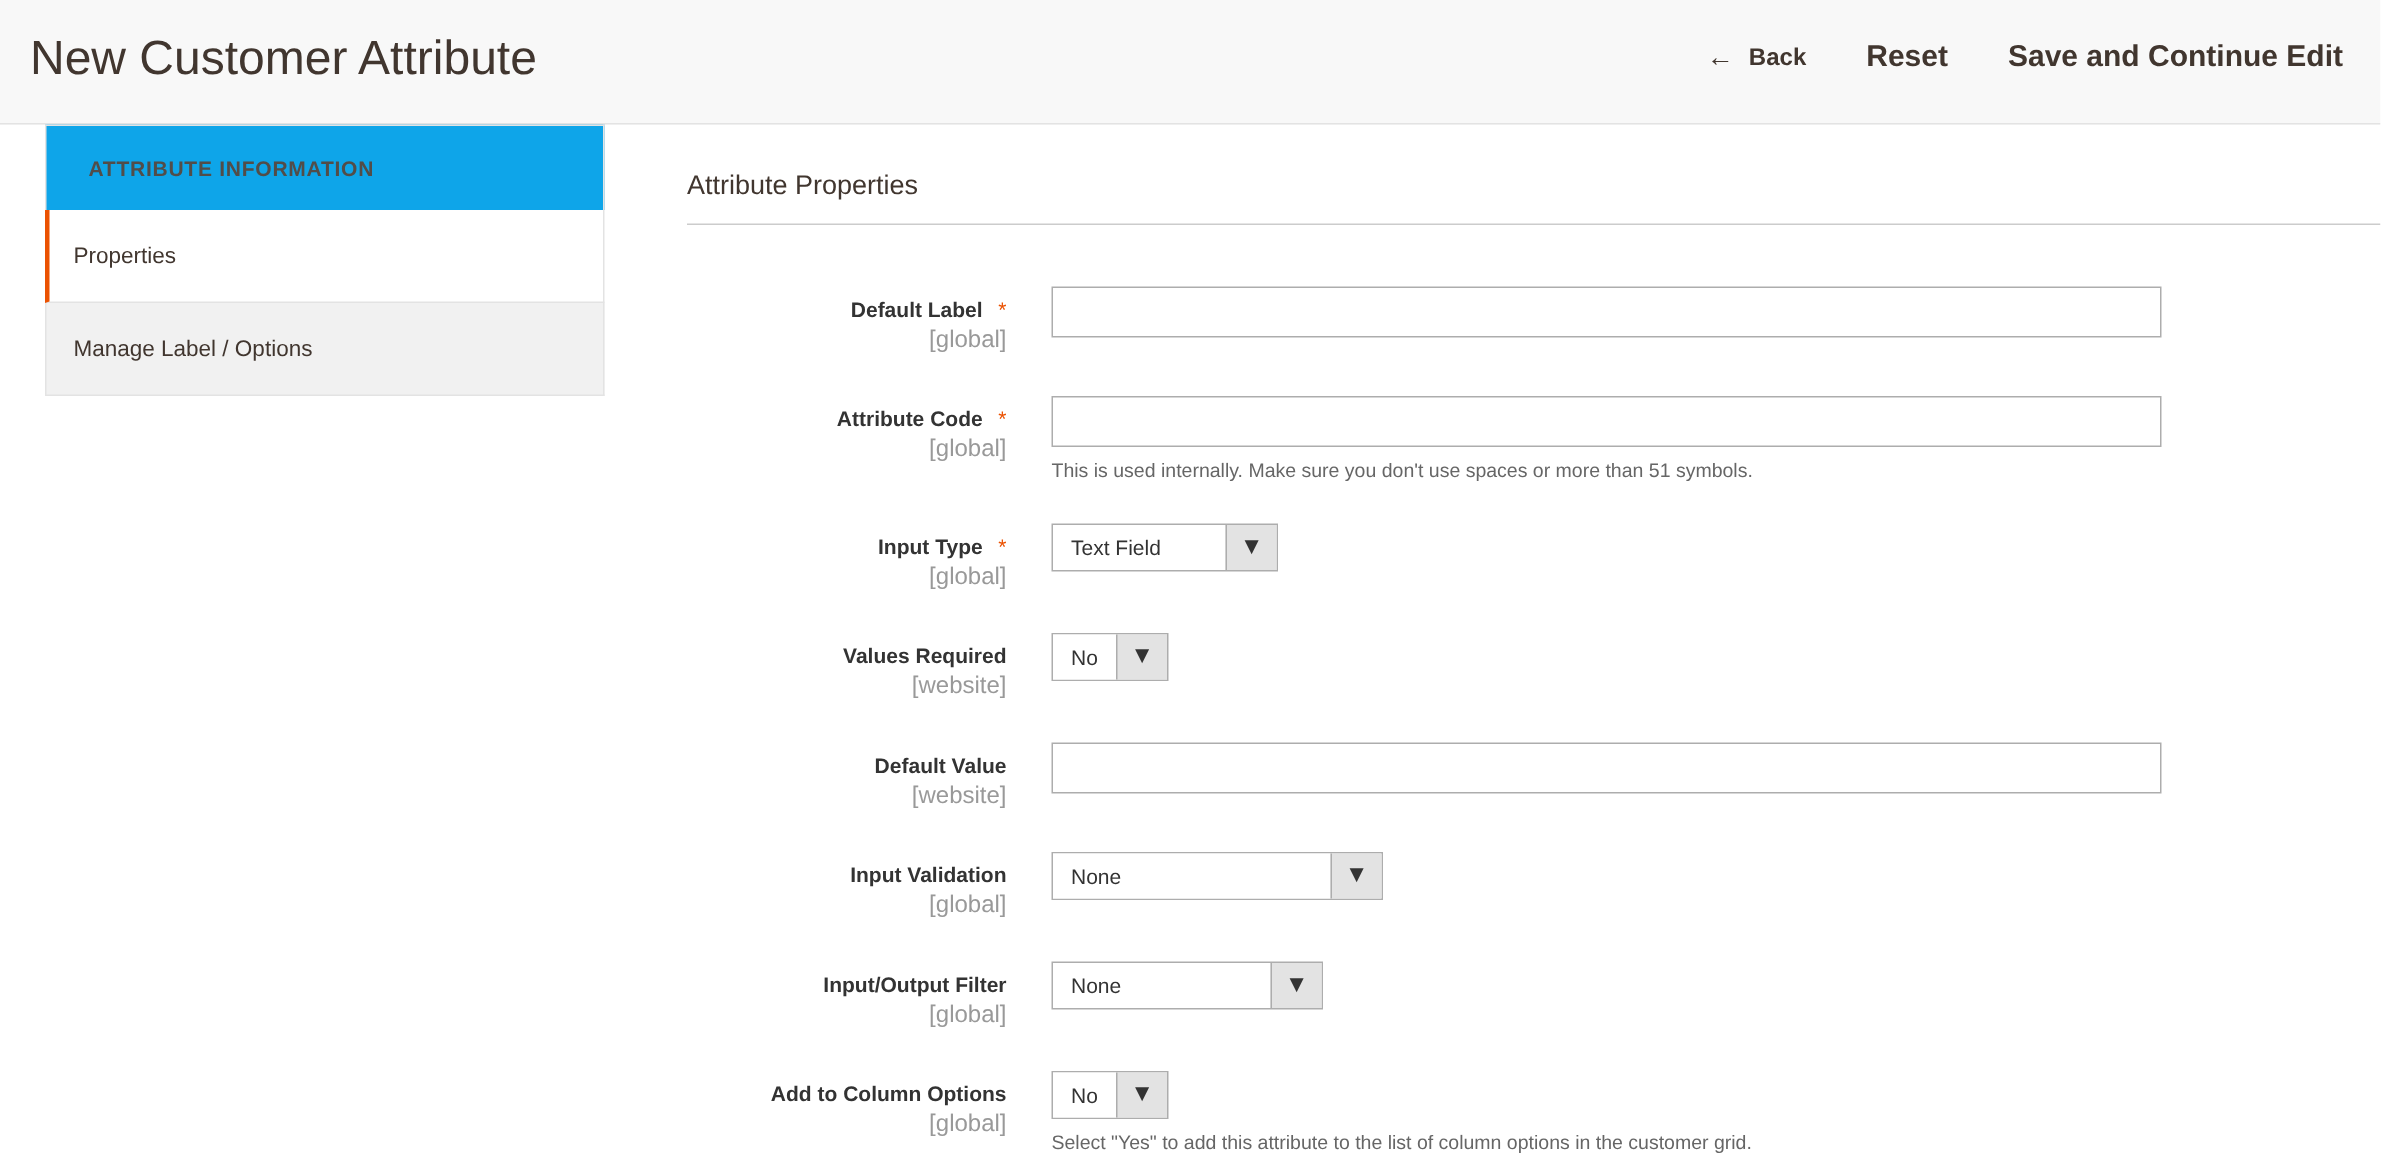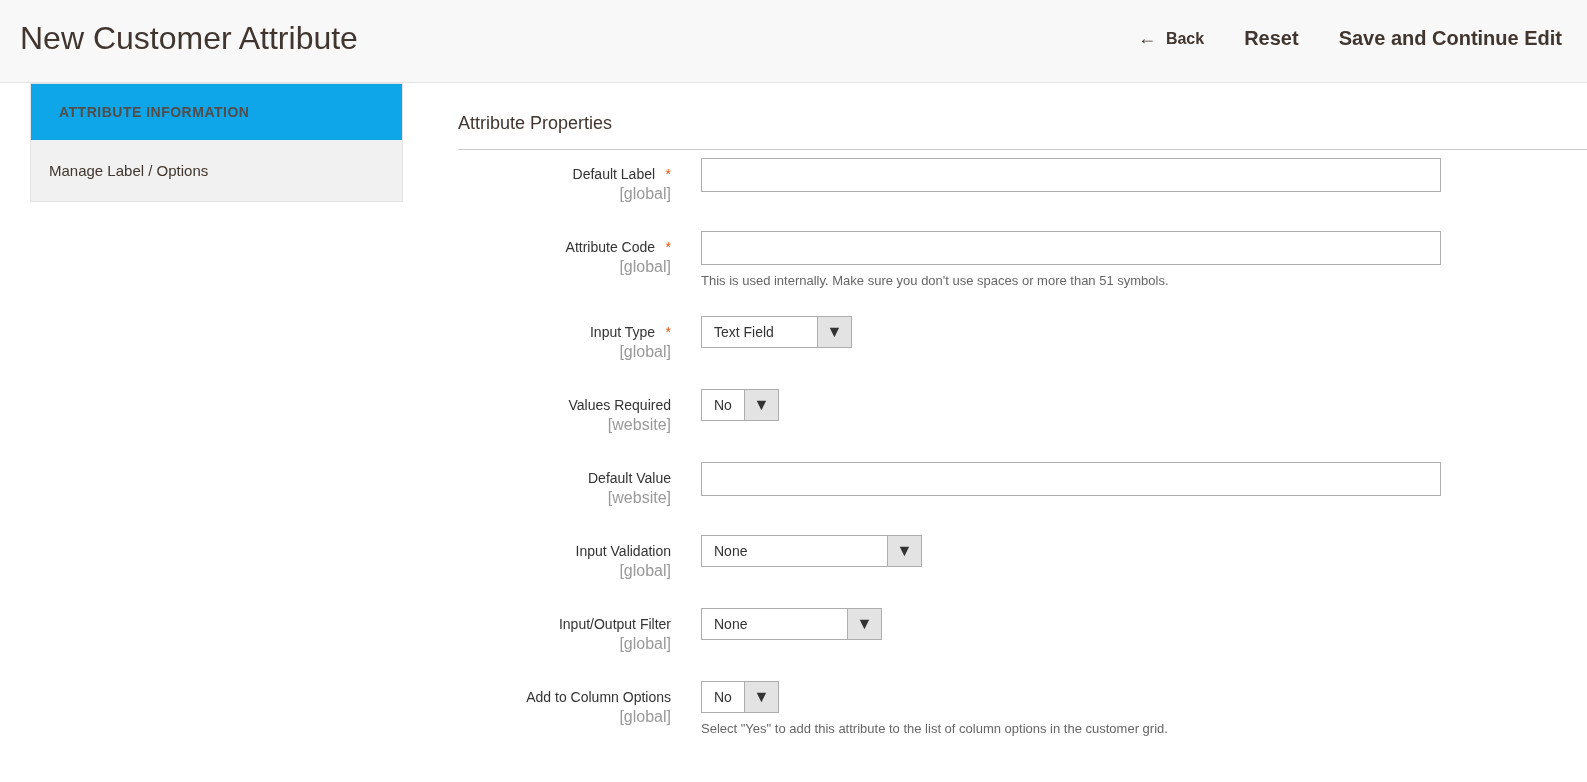--- a/index.html
+++ b/index.html
@@ -87,37 +87,37 @@
     .main {
       flex: 1;
       padding: 30px 0 30px 55px;
     }
     .section-title {
       font-size: 18px;
       color: #41362f;
       font-weight: 400;
       padding-bottom: 15px;
       border-bottom: 1px solid #ccc;
-      margin-bottom: 8px;
+      margin-bottom: 41px;
     }
     .form-row {
       display: flex;
       align-items: flex-start;
       margin-bottom: 28px;
     }
     .label-col {
       width: 243px;
       text-align: right;
       padding-right: 30px;
       padding-top: 7px;
     }
     .field-label {
       font-size: 14px;
       color: #333;
-      font-weight: 400;
+      font-weight: 700;
       display: inline;
     }
     .required-mark {
       color: #eb5202;
       margin-left: 6px;
       font-size: 14px;
     }
     .scope {
       font-size: 16px;
       color: #999;
@@ -173,20 +173,23 @@
       <span>Back</span>
     </div>
     <button class="action-btn">Reset</button>
     <button class="action-btn">Save and Continue Edit</button>
   </div>
 </div>
 
 <div class="content">
   <div class="sidebar">
     <div class="sidebar-header">ATTRIBUTE INFORMATION</div>
+    <div class="sidebar-item active">
+      <span>Properties</span>
+    </div>
     <div class="sidebar-item">
       <span>Manage Label / Options</span>
     </div>
   </div>
 
   <div class="main">
     <h2 class="section-title">Attribute Properties</h2>
 
     <div class="form-row">
       <div class="label-col">

